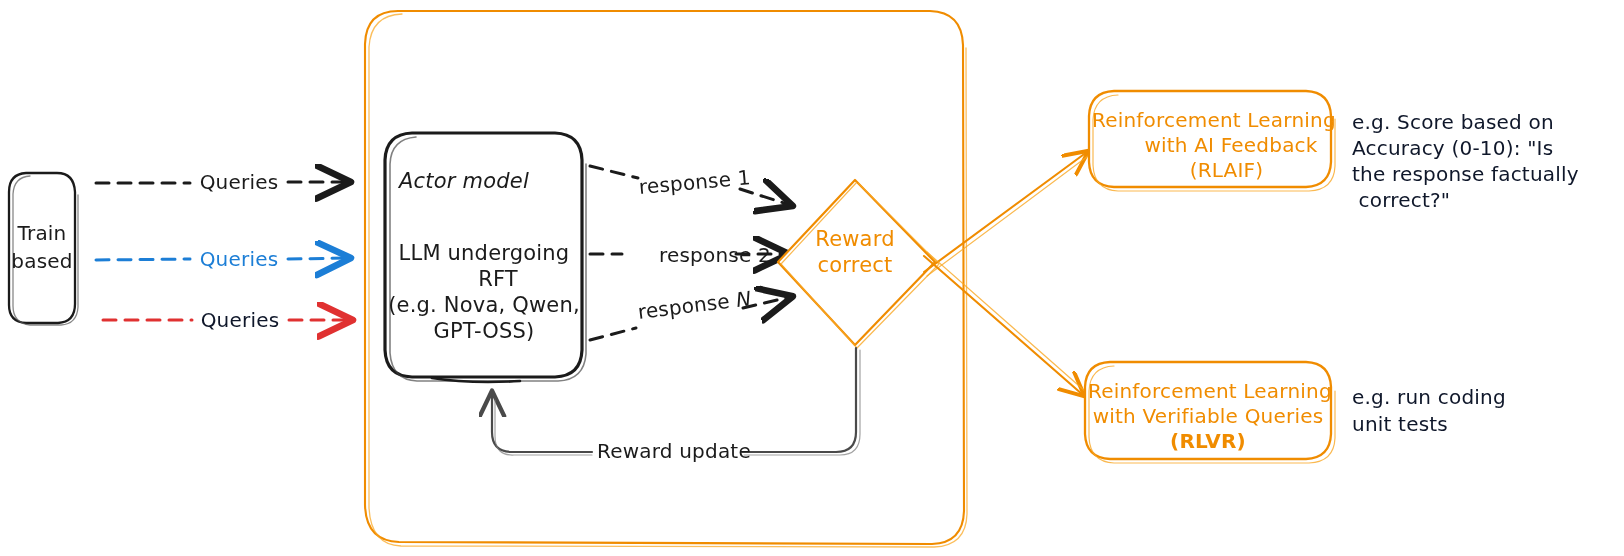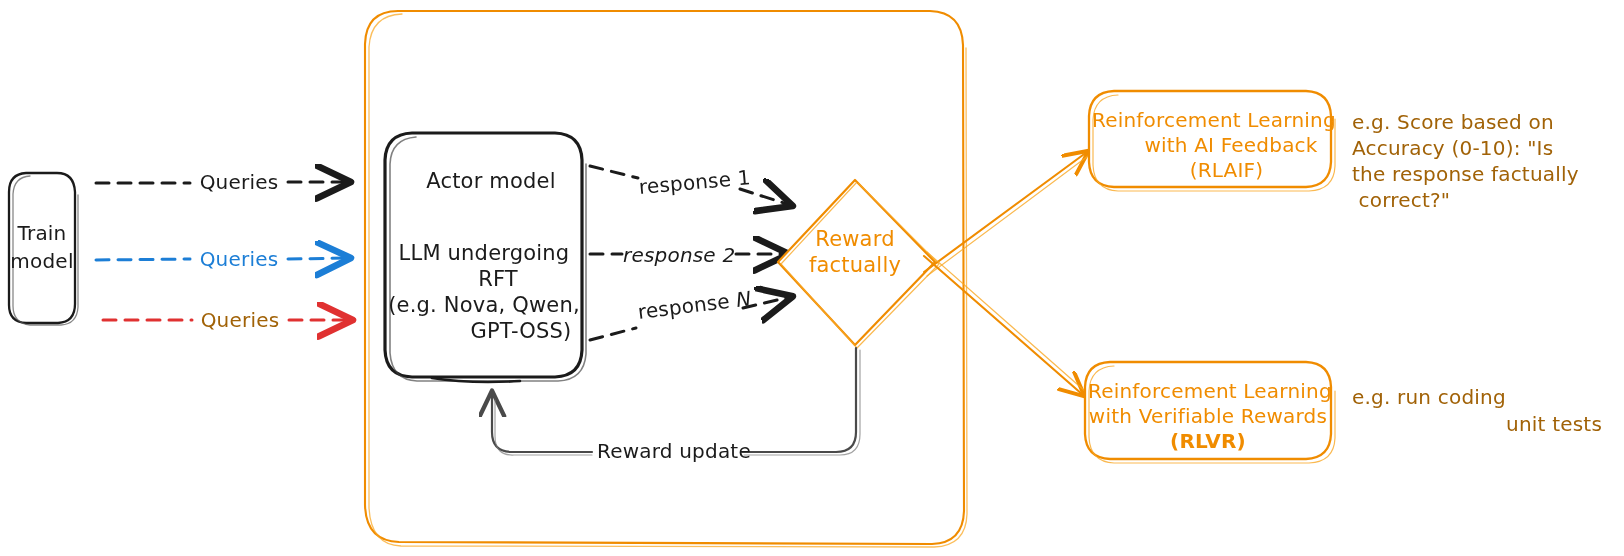--- a/index.html
+++ b/index.html
@@ -22,21 +22,21 @@
   }
   .lbl {
     position: absolute;
     white-space: pre;
     line-height: 1.28;
     font-family: "DejaVu Sans", sans-serif;
     letter-spacing: 0.2px;
   }
   .c-black { color: #1b1b1b; }
   .c-blue  { color: #1c7ed6; }
-  .c-red   { color: #a16207; }
+  .c-red   { color: #0f172a; }
   .c-orange{ color: #f08c00; }
 
   .t-center { text-align: center; }
   .t-left   { text-align: left; }
 
   .sz-box   { font-size: 21px; }
   .sz-edge  { font-size: 20px; }
   .sz-node  { font-size: 20px; }
   .sz-note  { font-size: 20px; }
 
@@ -132,48 +132,48 @@
     <path d="M1118,95 Q1094,96 1093,120 L1093,165 Q1094,190 1118,191 L1309,191 Q1334,190 1335,166 L1335,119" fill="none" stroke="#f9a825" stroke-width="1.2" stroke-linecap="round" opacity="0.8"></path>
   </g>
 
   <g>
     <path d="M1110,362 Q1086,363 1085,387 L1085,434 Q1086,458 1110,459 L1306,459 Q1330,458 1331,434 L1331,387 Q1330,363 1306,362 Z" fill="#ffffff" stroke="#f08c00" stroke-width="2.3" stroke-linecap="round"></path>
     <path d="M1114,366 Q1090,367 1089,391 L1089,437 Q1090,462 1114,463 L1309,463 Q1334,462 1335,438 L1335,391" fill="none" stroke="#f9a825" stroke-width="1.2" stroke-linecap="round" opacity="0.8"></path>
   </g>
 </svg>
 
 <div class="lbl c-black sz-node t-center" style="left:9px; top:221px; width:66px;">Train</div>
-<div class="lbl c-black sz-node t-center" style="left:9px; top:249px; width:66px;">model</div>
+<div class="lbl c-black sz-node t-center" style="left:9px; top:249px; width:66px;">based</div>
 
 <div class="lbl c-black sz-edge t-center" style="left:186px; top:170px; width:106px;">Queries</div>
 <div class="lbl c-blue sz-edge t-center" style="left:186px; top:247px; width:106px;">Queries</div>
 <div class="lbl c-red sz-edge t-center" style="left:187px; top:308px; width:106px;">Queries</div>
 
-<div class="lbl c-black sz-box t-center" style="left:393px; top:168px; width:196px;">Actor model</div>
+<div class="lbl c-black sz-box t-center" style="left:366px; top:168px; width:196px;font-style:italic;">Actor model</div>
 <div class="lbl c-black sz-box t-center" style="left:384px; top:240px; width:200px;">LLM undergoing</div>
 <div class="lbl c-black sz-box t-center" style="left:384px; top:266px; width:228px;">RFT</div>
 <div class="lbl c-black sz-box t-center" style="left:382px; top:292px; width:204px;">(e.g. Nova, Qwen,</div>
-<div class="lbl c-black sz-box t-center" style="left:384px; top:318px; width:200px;padding-left:37px;">GPT-OSS)</div>
+<div class="lbl c-black sz-box t-center" style="left:384px; top:318px; width:200px;">GPT-OSS)</div>
 
 <div class="lbl c-black sz-edge" style="left:639px; top:175px; transform:rotate(-5deg); transform-origin:left center;">response 1</div>
-<div class="lbl c-black sz-edge" style="left:623px; top:243px;font-style:italic;">response 2</div>
+<div class="lbl c-black sz-edge" style="left:659px; top:243px;">response 2</div>
 <div class="lbl c-black sz-edge" style="left:638px; top:300px; transform:rotate(-7deg); transform-origin:left center;"><span>response </span><span class="ital">N</span></div>
 
 <div class="lbl c-orange sz-box t-center" style="left:795px; top:226px; width:120px;">Reward</div>
-<div class="lbl c-orange sz-box t-center" style="left:795px; top:252px; width:120px;">factually</div>
+<div class="lbl c-orange sz-box t-center" style="left:795px; top:252px; width:120px;">correct</div>
 
 <div class="lbl c-black sz-edge t-center" style="left:597px; top:439px; width:140px;">Reward update</div>
 
 <div class="lbl c-orange sz-node t-center" style="left:1092px; top:108px; width:236px;">Reinforcement Learning</div>
 <div class="lbl c-orange sz-node t-center" style="left:1092px; top:133px; width:278px;">with AI Feedback</div>
 <div class="lbl c-orange sz-node t-center" style="left:1092px; top:158px; width:269px;">(RLAIF)</div>
 
 <div class="lbl c-orange sz-node t-center" style="left:1088px; top:379px; width:240px;">Reinforcement Learning</div>
-<div class="lbl c-orange sz-node t-center" style="left:1086px; top:404px; width:244px;">with Verifiable Rewards</div>
+<div class="lbl c-orange sz-node t-center" style="left:1086px; top:404px; width:244px;">with Verifiable Queries</div>
 <div class="lbl c-orange sz-node t-center" style="left:1088px; top:429px; width:240px;font-weight:bold;">(RLVR)</div>
 
 <div class="lbl c-red sz-note t-left" style="left:1352px; top:110px; width:262px;">e.g. Score based on</div>
 <div class="lbl c-red sz-note t-left" style="left:1352px; top:136px; width:262px;">Accuracy (0-10): "Is</div>
 <div class="lbl c-red sz-note t-left" style="left:1352px; top:162px; width:268px;">the response factually</div>
 <div class="lbl c-red sz-note t-left" style="left:1352px; top:188px; width:262px;"> correct?"</div>
 
 <div class="lbl c-red sz-note t-left" style="left:1352px; top:385px; width:250px;">e.g. run coding</div>
-<div class="lbl c-red sz-note t-left" style="left:1352px; top:412px; width:250px;text-align:right;">unit tests</div>
+<div class="lbl c-red sz-note t-left" style="left:1352px; top:412px; width:250px;">unit tests</div>
 
 </body></html>

